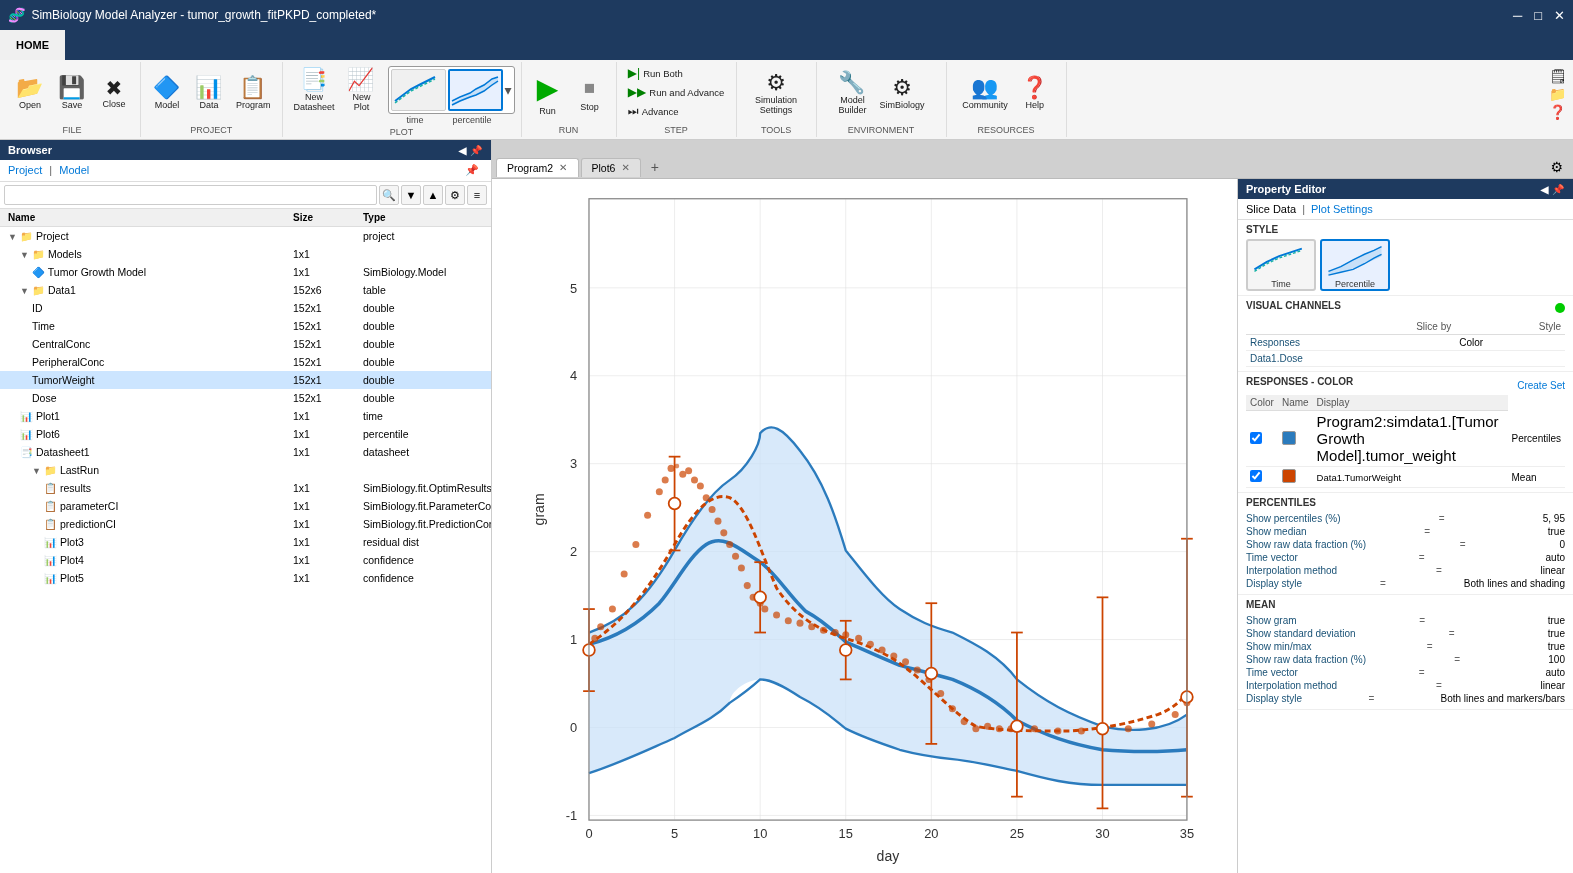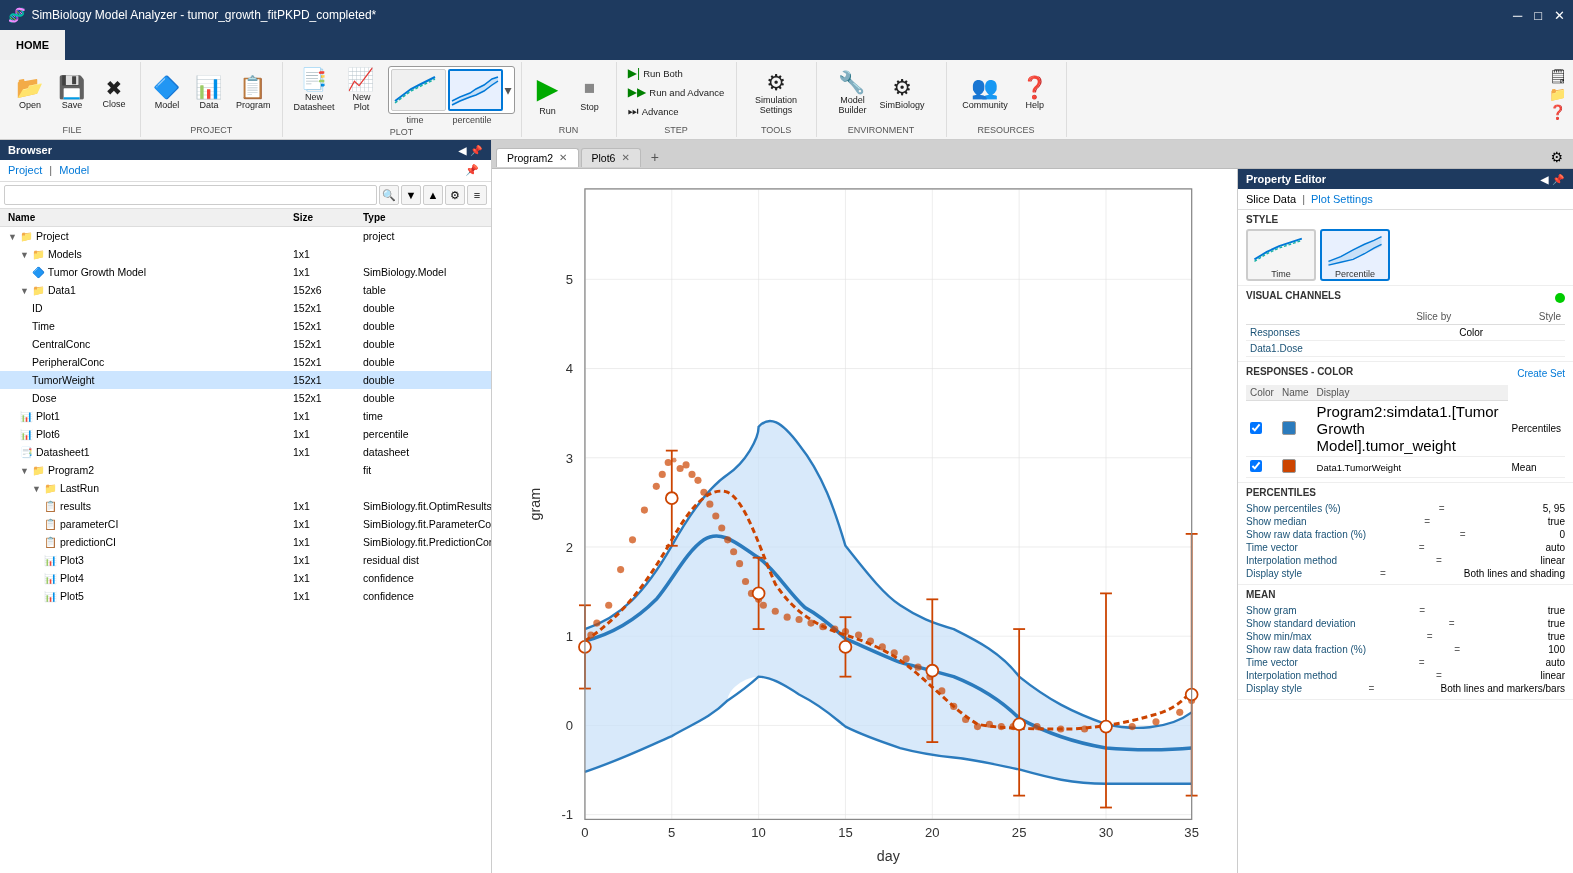--- a/index.html
+++ b/index.html
@@ -187,21 +187,21 @@
     .tree-item.indent-3 { padding-left: 44px; }
 
     .tree-expand { cursor: pointer; margin-right: 3px; font-size: 9px; color: #666; }
 
     
     .tab-bar {
       display: flex;
       align-items: center;
       background: #d0d0d0;
       border-bottom: 1px solid #bbb;
-      padding: 6px 4px 0;
+      padding: 16px 4px 0;
     }
     .tab {
       display: flex;
       align-items: center;
       padding: 3px 10px;
       background: #e0e0e0;
       border: 1px solid #bbb;
       border-bottom: none;
       border-radius: 3px 3px 0 0;
       cursor: pointer;
@@ -296,21 +296,21 @@
       color: #555;
     }
     .visual-channels td {
       padding: 2px 4px;
       border-bottom: 1px solid #eee;
     }
 
     .responses-header {
       display: flex;
       justify-content: space-between;
-      align-items: center;
+      align-items: flex-end;
       margin-bottom: 4px;
     }
     .responses-table {
       width: 100%;
       border-collapse: collapse;
       font-size: 10px;
     }
     .responses-table th {
       text-align: left;
       padding: 2px 4px;
@@ -624,25 +624,20 @@
       </div>
       <div class="tree-item indent-1">
         <span>📊 Plot6</span>
         <span>1x1</span>
         <span>percentile</span>
       </div>
       <div class="tree-item indent-1">
         <span>📑 Datasheet1</span>
         <span>1x1</span>
         <span>datasheet</span>
-      </div>
-      <div class="tree-item indent-1">
-        <span><span class="tree-expand">▼</span>📁 Program2</span>
-        <span></span>
-        <span>fit</span>
       </div>
       <div class="tree-item indent-2">
         <span><span class="tree-expand">▼</span>📁 LastRun</span>
         <span></span>
         <span></span>
       </div>
       <div class="tree-item indent-3">
         <span>📋 results</span>
         <span>1x1</span>
         <span>SimBiology.fit.OptimResults</span>

